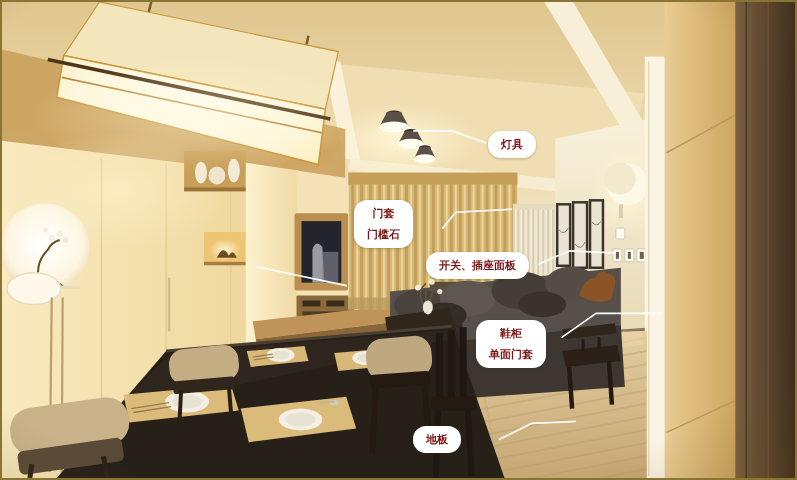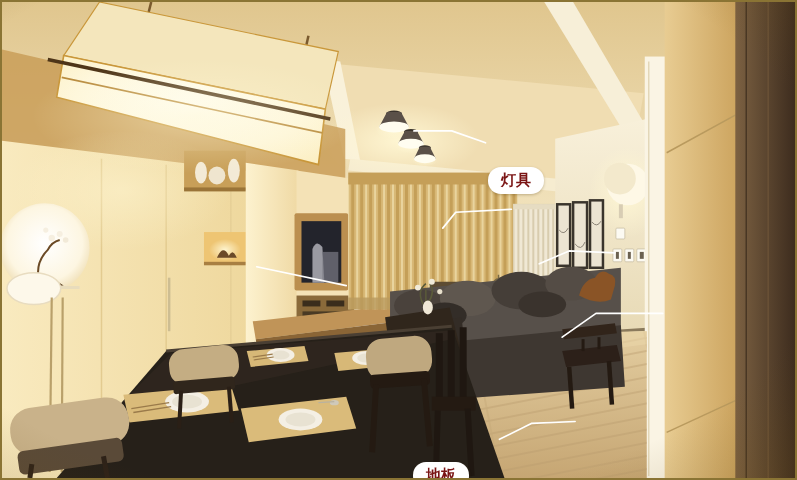--- a/index.html
+++ b/index.html
@@ -17,27 +17,26 @@
     overflow:hidden;
     font-family:"DejaVu Sans","Liberation Sans",sans-serif;
   }
   #photo{position:absolute;left:0;top:0;width:100%;height:100%;display:block;}
   .label{
     position:absolute;
     background:var(--label-background,#fff);
     color:var(--label-text,#7a1414);
     border-radius:13px;
     padding:3px 13px;
-    font-size:15px;
+    font-size:11px;
     font-weight:600;
     line-height:21px;
     text-align:center;
     white-space:nowrap;
     box-shadow:0 1px 3px rgba(70,45,0,.28);
-    margin-top:36px;
   }
   .label span{display:block;}
 </style>
 </head>
 <body>
 
 <div id="stage">
 
   <svg id="photo" viewBox="0 0 797 480" preserveAspectRatio="none">
     <defs>
@@ -343,18 +342,30 @@
       <polyline points="256,267 346,286"></polyline>
       <polyline points="563,338 597,314 664,314"></polyline>
       <polyline points="500,441 532,425 576,423"></polyline>
     </g>
   </svg>
 
   <div class="label" style="left:486px;top:129px">
     <span>灯具</span>
     <span></span>
   </div>
+  <div class="label" style="left:352px;top:198px">
+    <span>门套</span>
+    <span>门槛石</span>
+  </div>
+  <div class="label" style="left:424px;top:250px">
+    <span>开关、插座面板</span>
+    <span></span>
+  </div>
+  <div class="label" style="left:474px;top:318px">
+    <span>鞋柜</span>
+    <span>单面门套</span>
+  </div>
   <div class="label" style="left:411px;top:424px">
     <span>地板</span>
     <span></span>
   </div>
 
 </div>
 
 </body></html>

